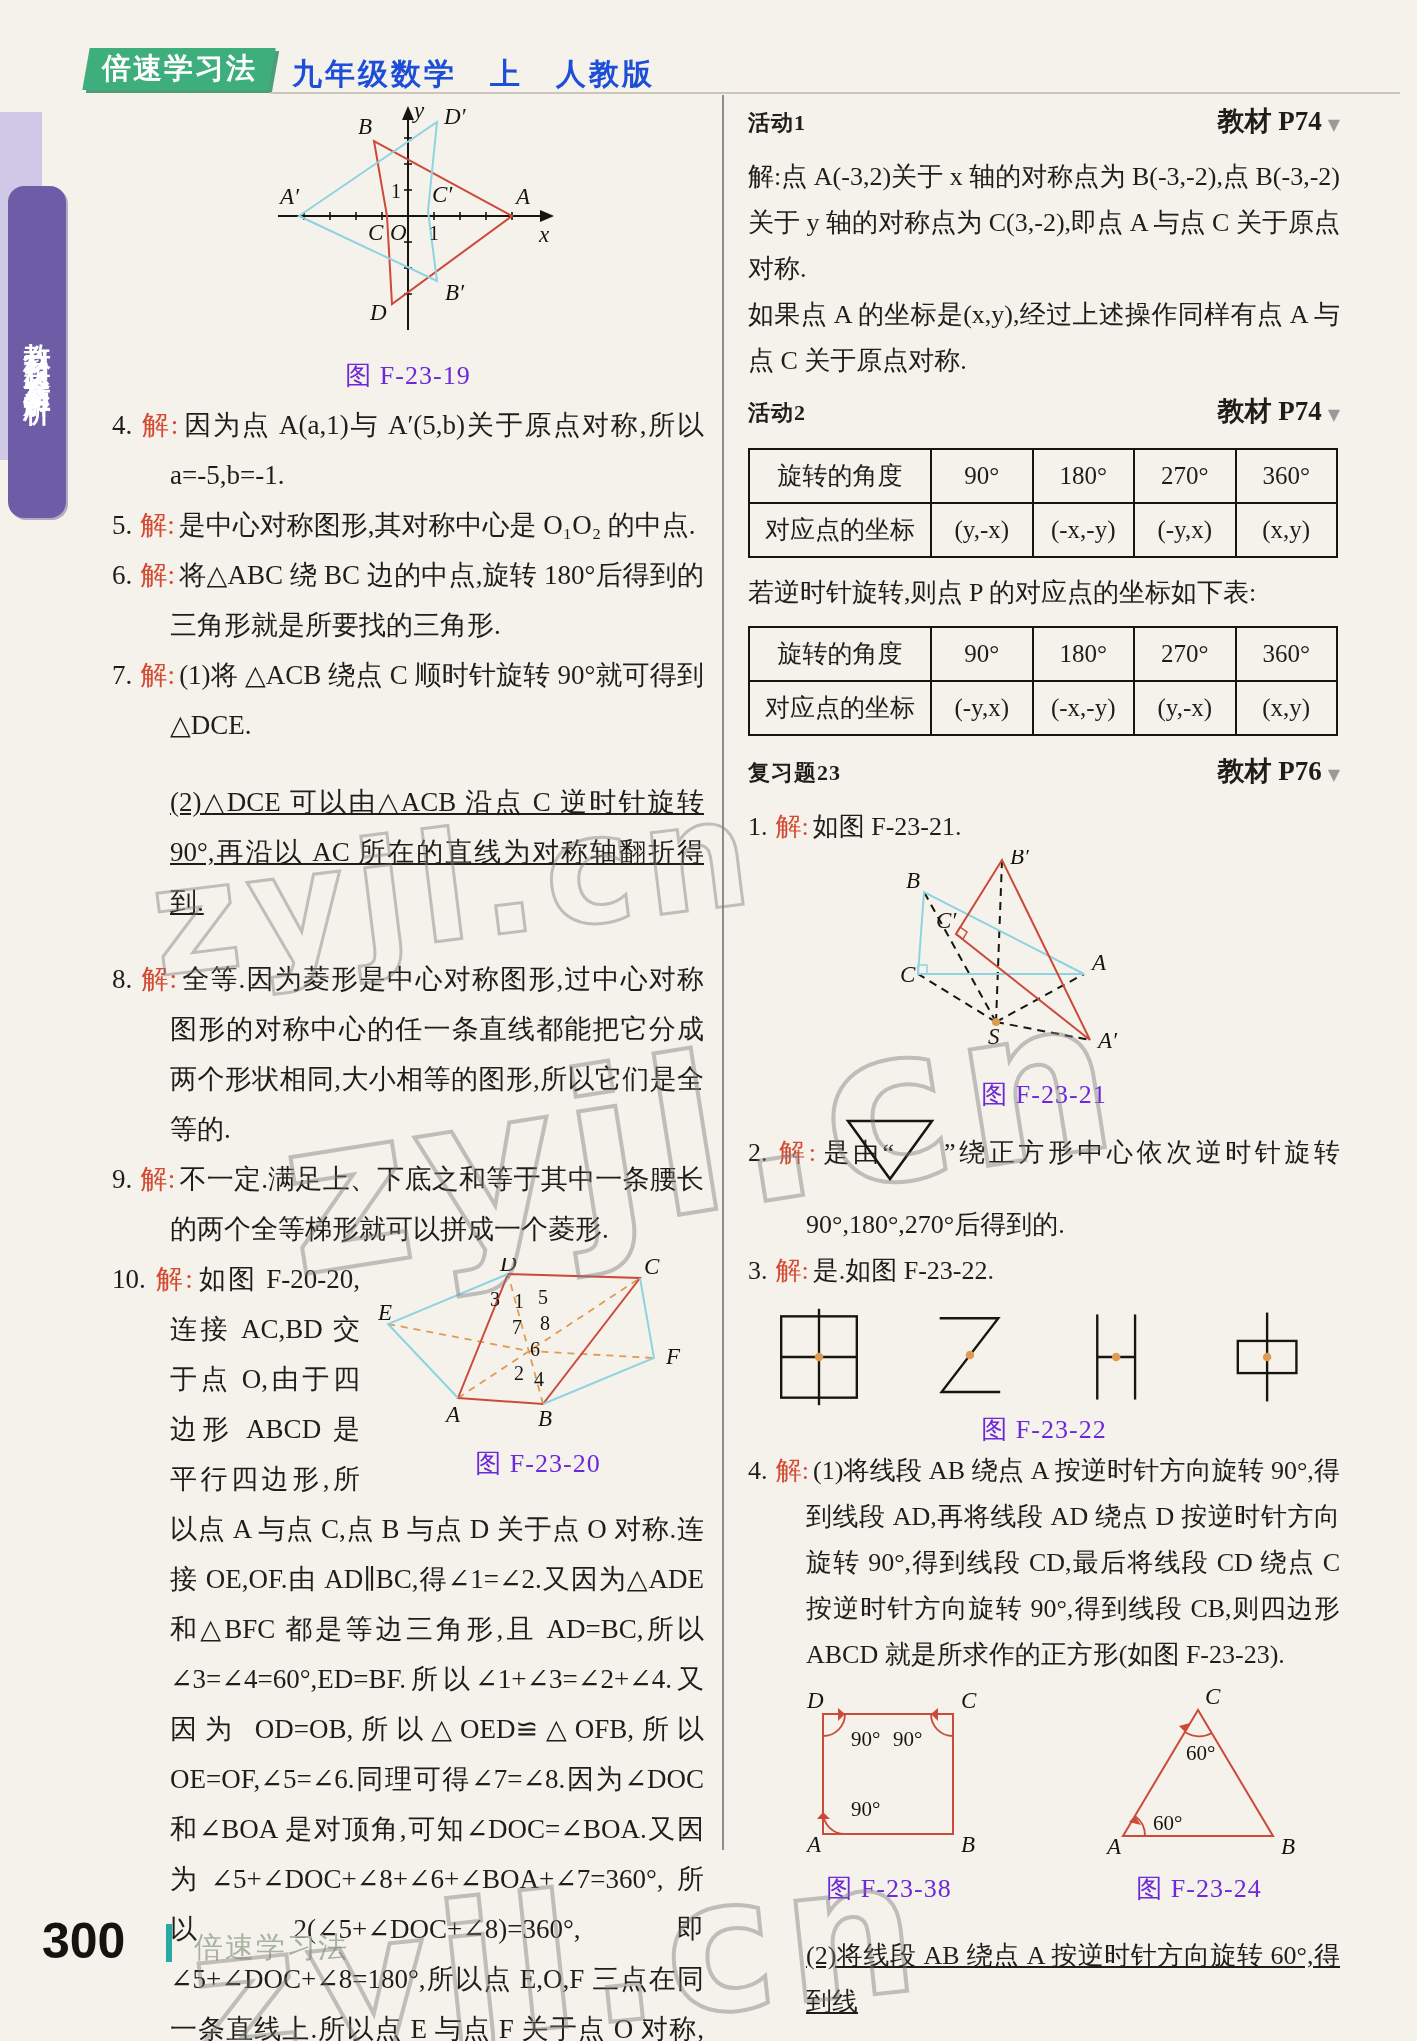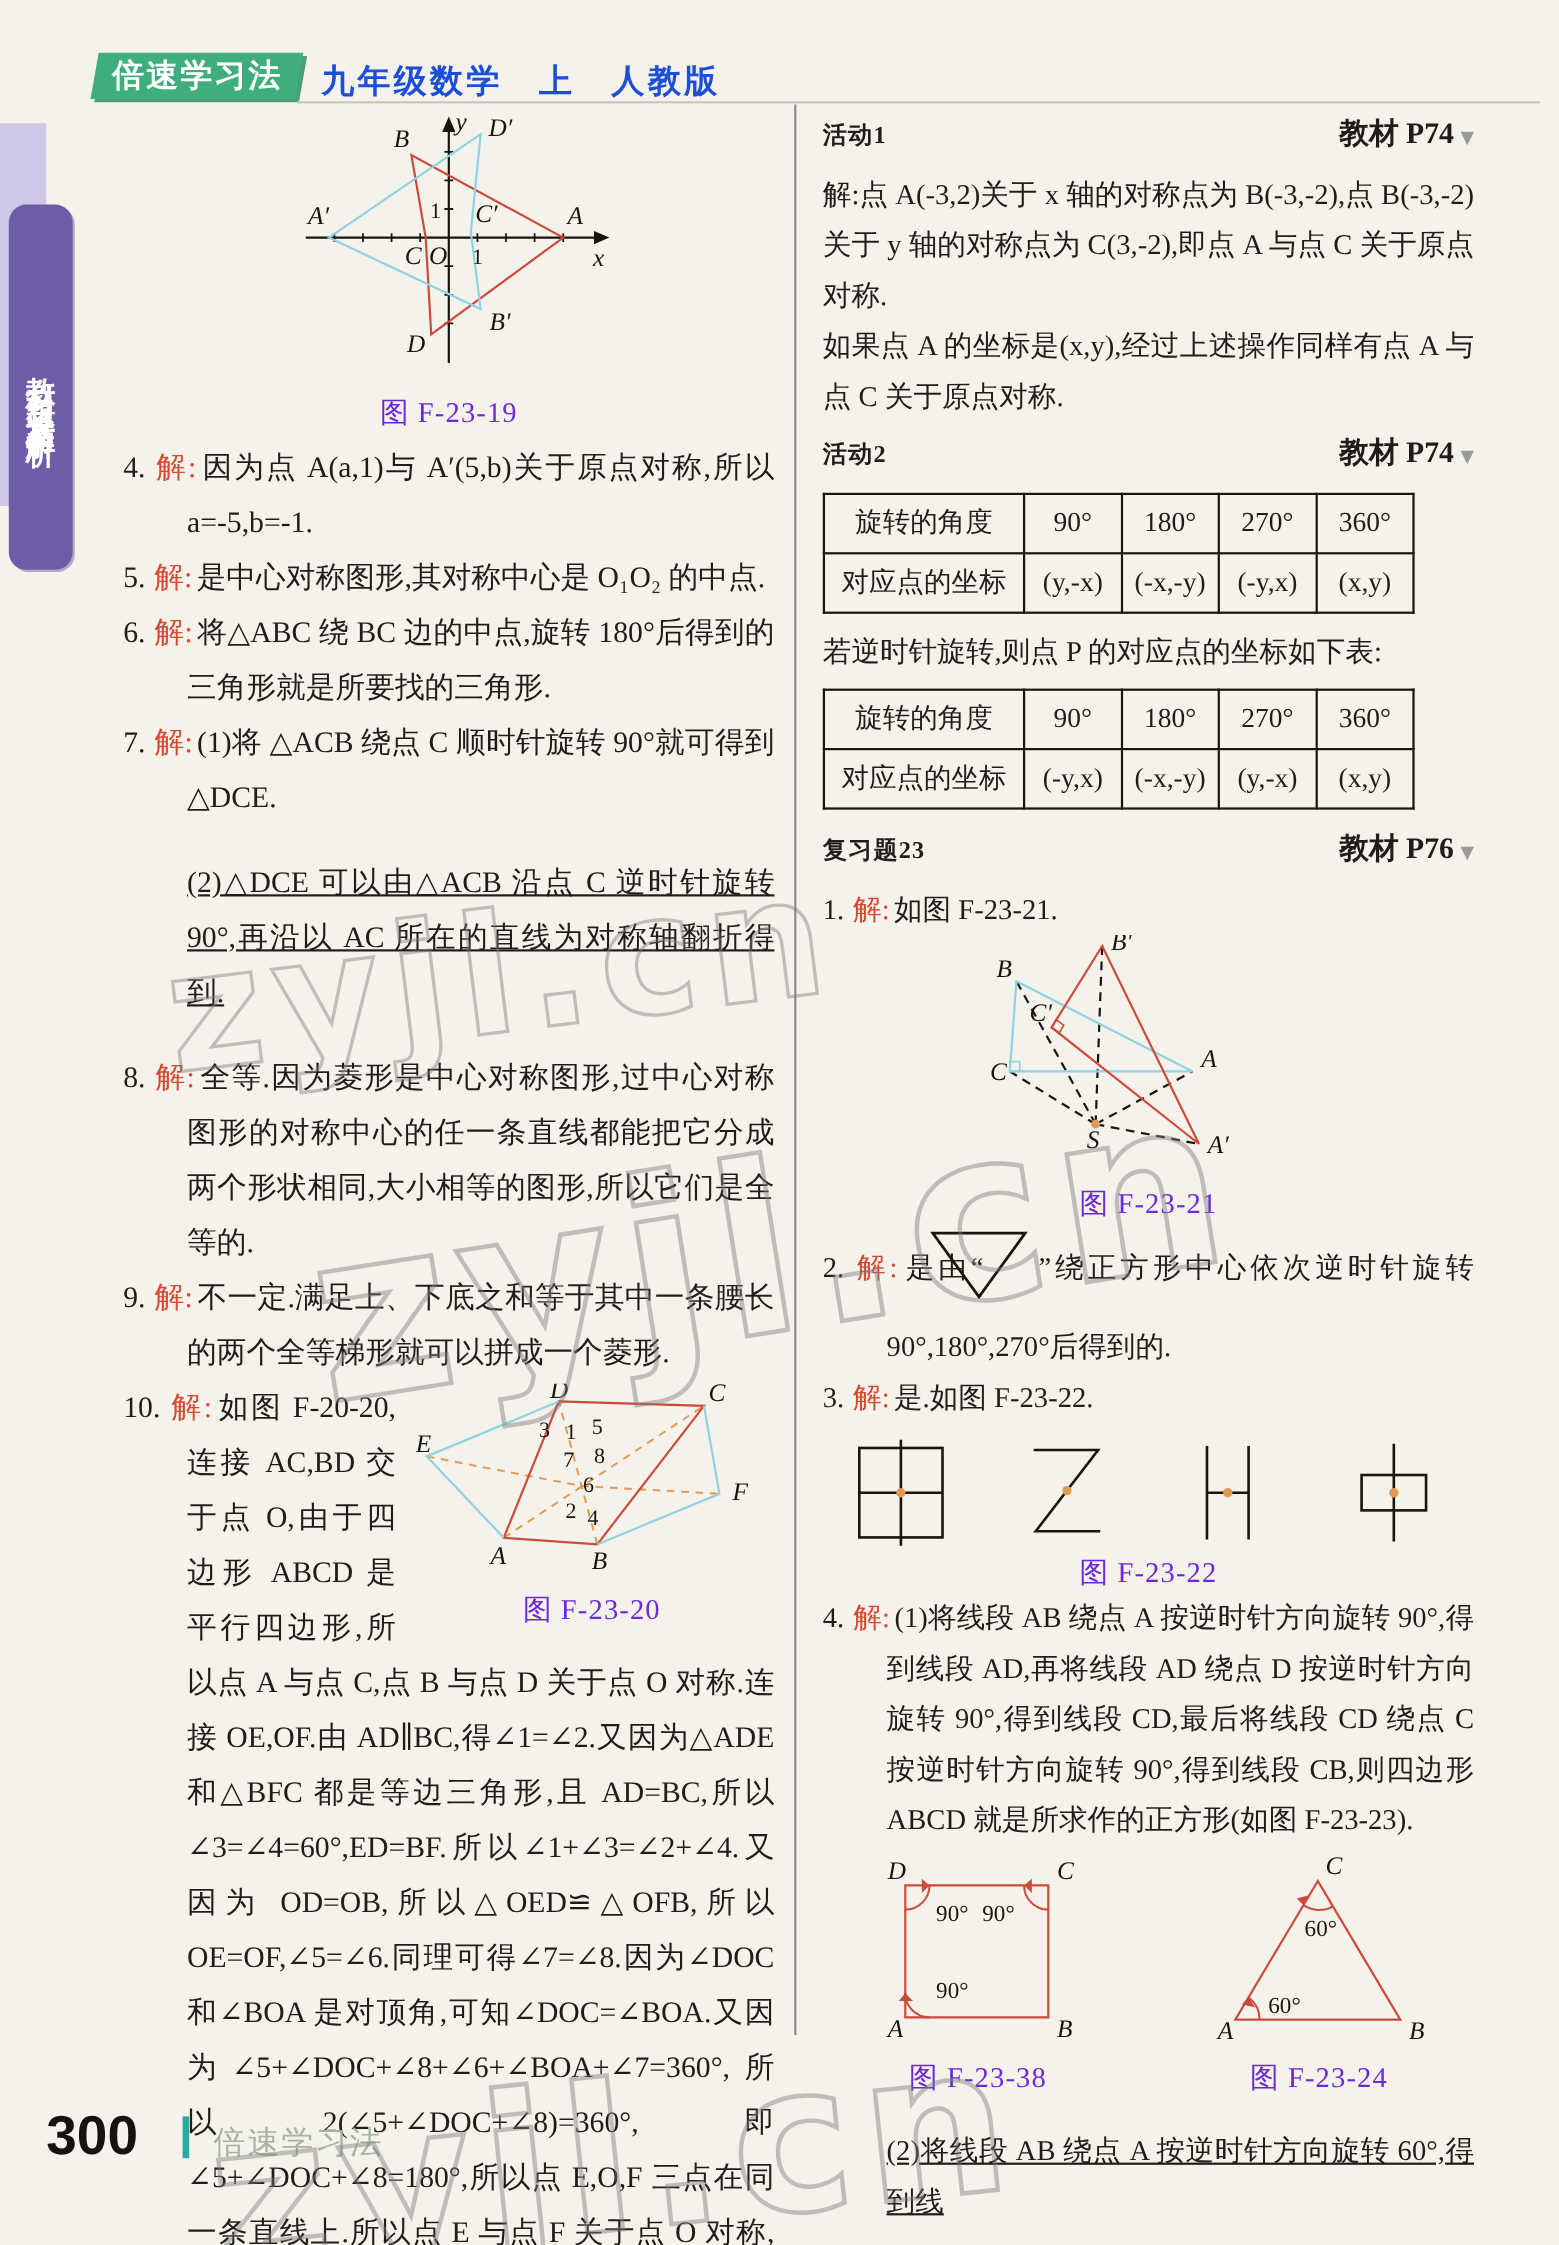--- a/index.html
+++ b/index.html
@@ -55,21 +55,21 @@
   .cont{padding-left:58px;text-indent:0;text-decoration:underline;}
   
   figure{margin:0;text-align:center;}
   .figcap{display:block;font-size:26px;line-height:36px;color:#6d28d9;letter-spacing:1px;text-indent:0;text-align:center;}
   .fig19{margin:2px auto 6px;width:330px;}
   .figfloat{float:right;width:332px;margin:4px 0 2px 12px;text-indent:0;text-align:center;}
   .sec-head{display:flex;justify-content:space-between;align-items:baseline;font-weight:bold;margin:4px 0 6px;}
   .sec-title{font-size:22px;letter-spacing:1px;}
   .sec-ref{font-size:27px;}
   .caret{font-size:16px;color:#9a9a9a;margin-left:6px;font-family:"DejaVu Sans",sans-serif;}
-  table.coord{border-collapse:collapse;width:538px;margin:10px 0 12px;table-layout:fixed;}
+  table.coord{border-collapse:collapse;width:590px;margin:10px 0 12px;table-layout:fixed;}
   table.coord td{
     border:2.5px solid #17150f;text-align:center;font-size:25px;
     height:52px;padding:0 2px;line-height:30px;
   }
   table.coord td.c0{width:176px;}
   .figrow{display:flex;justify-content:center;align-items:center;gap:46px;margin:8px 0 0;}
   .fig2324{display:flex;justify-content:space-between;margin:10px 6px 0;}
   .fig2324 figure{width:270px;}
   .tri-inline{display:inline-block;vertical-align:-26px;margin:0 6px;}
   

